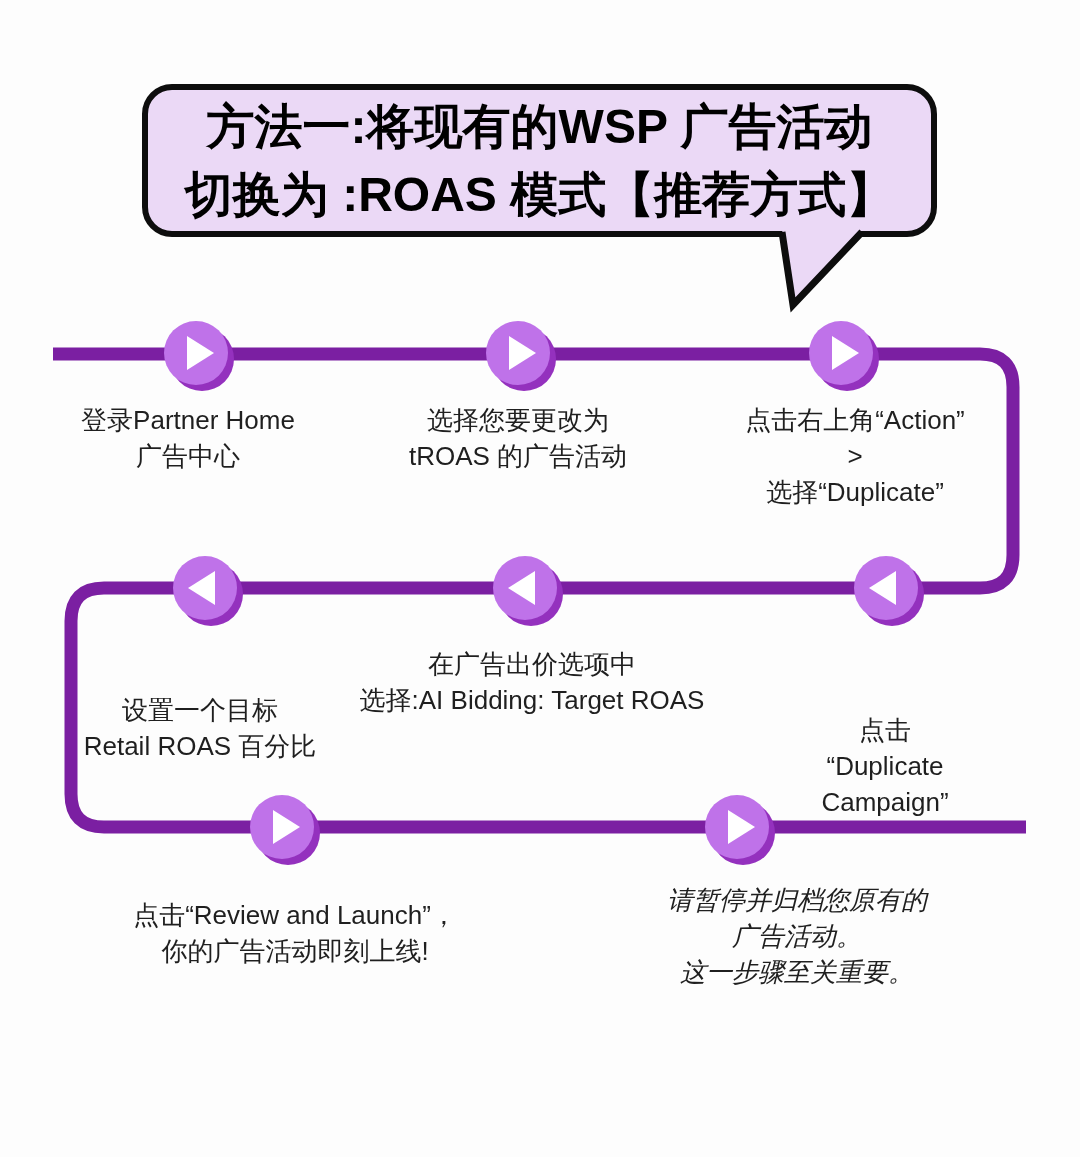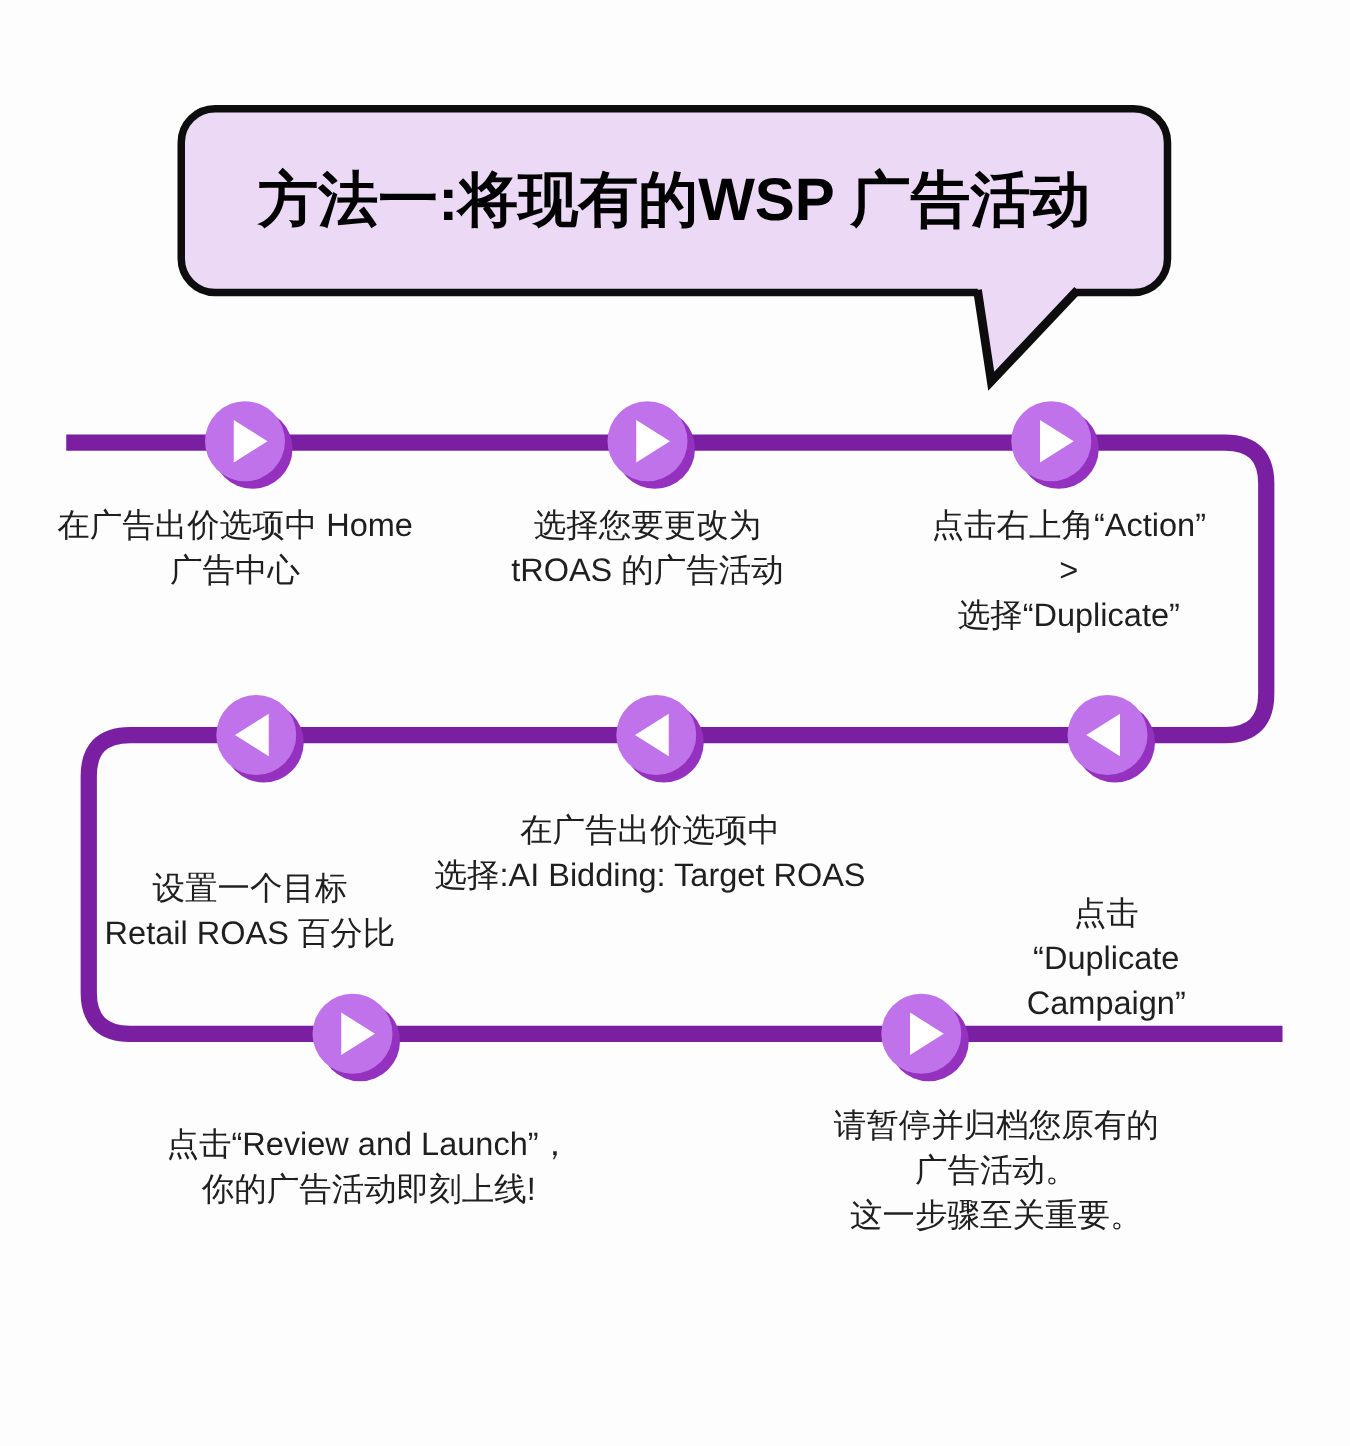--- a/index.html
+++ b/index.html
@@ -93,20 +93,21 @@
 <body>
 
 <div class="canvas">
 
   <svg class="flow-svg" width="1080" height="1157" viewBox="0 0 1080 1157">
     <path d="M 53 354 H 980 Q 1013 354 1013 387 V 555 Q 1013 588 980 588 H 104 Q 71 588 71 621 V 794 Q 71 827 104 827 H 1026" fill="none" stroke="#7b1fa2" stroke-width="13"></path>
   </svg>
 
   <div class="bubble">
     <div class="t-line">方法一:将现有的WSP 广告活动</div>
+    <div class="t-line">切换为 :ROAS 模式【推荐方式】</div>
   </div>
   <svg class="bubble-tail" width="120" height="90" viewBox="0 0 120 90">
     <polygon points="17,0 97,0 28,76" fill="#ebd9f6"></polygon>
     <path d="M 17 3 L 28 76 L 97 3" fill="none" stroke="#0d0d0d" stroke-width="7" stroke-linejoin="miter"></path>
   </svg>
 
   <div class="node" style="left:164px;top:321px;">
     <div class="circle">
         <span class="tri tri-right"></span>
       </div>
@@ -140,30 +141,30 @@
     <div class="circle">
         <span class="tri tri-right"></span>
       </div>
   </div>
   <div class="node" style="left:705px;top:795px;">
     <div class="circle">
         <span class="tri tri-right"></span>
       </div>
   </div>
 
-  <div class="step-label" style="left:188px;top:402px;">在广告出价选项中 Home
+  <div class="step-label" style="left:188px;top:402px;">登录Partner Home
 广告中心</div>
   <div class="step-label" style="left:518px;top:402px;">选择您要更改为
 tROAS 的广告活动</div>
   <div class="step-label" style="left:855px;top:402px;">点击右上角“Action” &gt;
 选择“Duplicate”</div>
   <div class="step-label" style="left:885px;top:712px;">点击
 “Duplicate Campaign”</div>
-  <div class="step-label" style="left:520px;top:646px;">在广告出价选项中
+  <div class="step-label" style="left:532px;top:646px;">在广告出价选项中
 选择:AI Bidding: Target ROAS</div>
   <div class="step-label" style="left:200px;top:680px;margin-top:12px;">设置一个目标
 Retail ROAS 百分比</div>
   <div class="step-label" style="left:295px;top:882px;margin-top:15px;">点击“Review and Launch”，
 你的广告活动即刻上线!</div>
-  <div class="step-label" style="left:797px;top:882px;">请暂停并归档您原有的广告活动。
+  <div class="step-label" style="left:797px;top:882px;font-style:italic;">请暂停并归档您原有的广告活动。
 这一步骤至关重要。</div>
 
 </div>
 
 </body></html>

